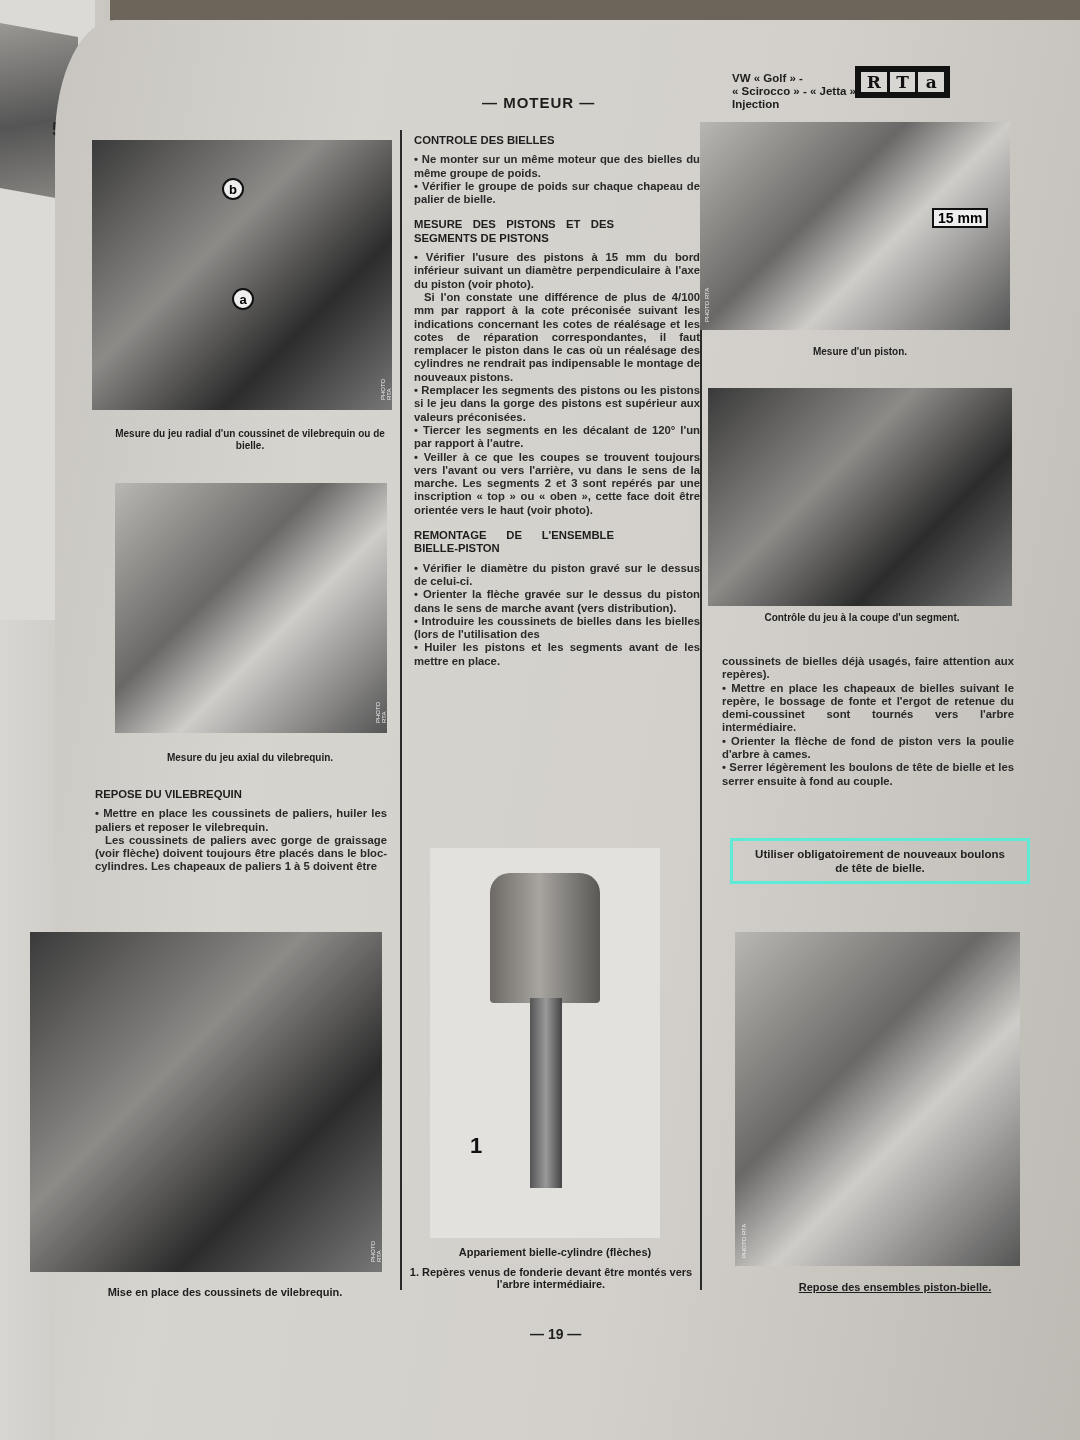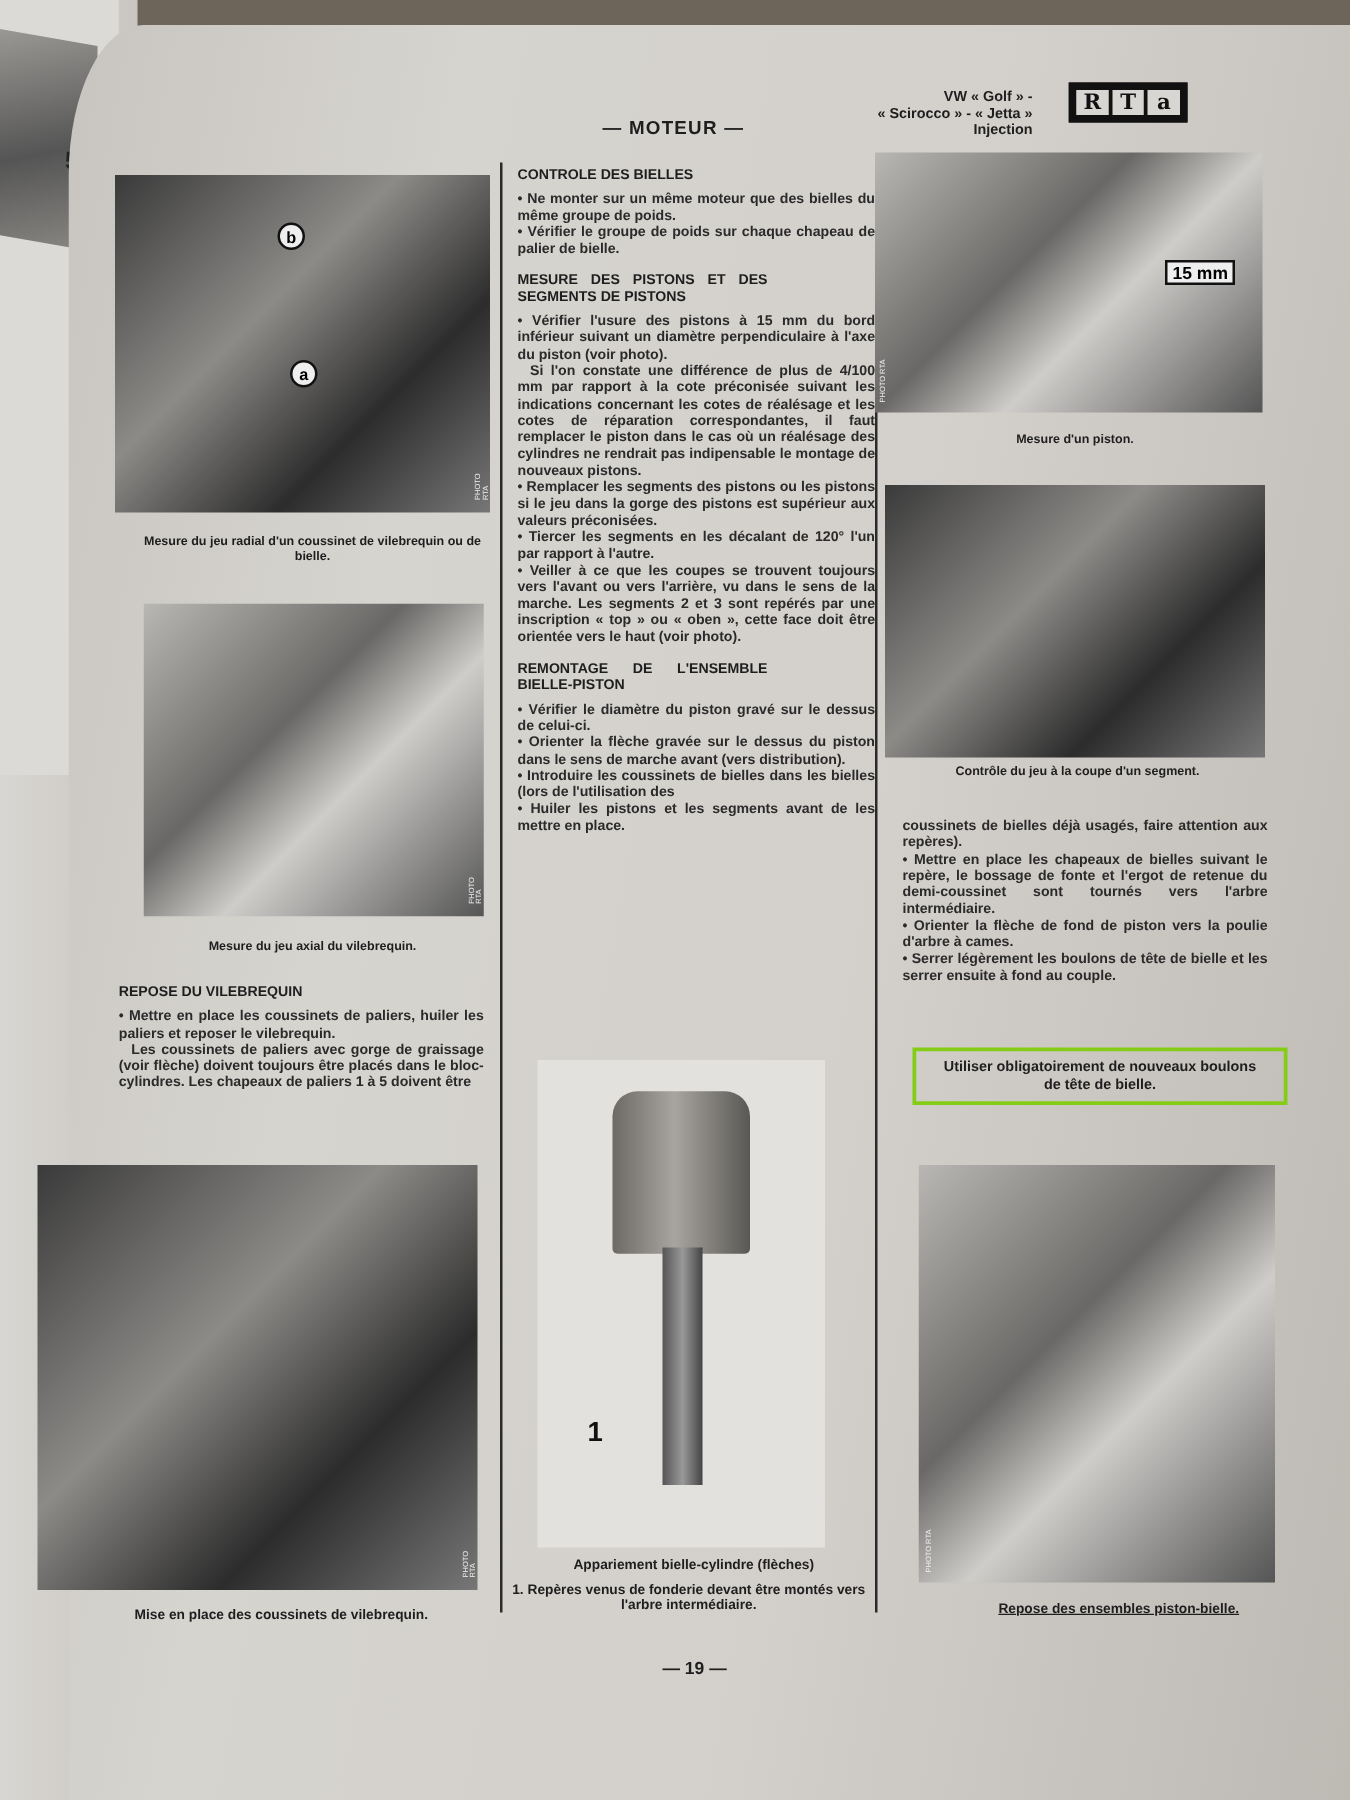--- a/index.html
+++ b/index.html
@@ -4,34 +4,34 @@
 <style>
   html,body{margin:0;padding:0;}
   body{width:1080px;height:1440px;overflow:hidden;background:#6e655a;font-family:"Liberation Sans",sans-serif;position:relative;}
   .bg-left{position:absolute;left:0;top:0;width:110px;height:1440px;background:linear-gradient(90deg,#d8d6d2,#c9c6c1);}
   .prev-page{position:absolute;left:0;top:0;width:95px;height:620px;background:#dcdad6;border-bottom-right-radius:40px;}
   .prev-photo{position:absolute;left:0;top:30px;width:78px;height:165px;background:linear-gradient(160deg,#9a9894,#555 55%,#8a8884);transform:skewY(10deg);}
   .prev-num{position:absolute;left:52px;top:118px;font-weight:bold;font-size:20px;color:#222;}
   .page{position:absolute;left:55px;top:20px;width:1030px;height:1430px;background:linear-gradient(100deg,#c8c5c0 0%,#d6d4cf 25%,#d3d0cb 60%,#bdb9b3 100%);border-top-left-radius:60px 120px;}
   .abs{position:absolute;}
   .hdr-title{left:482px;top:94px;font-weight:bold;font-size:15px;letter-spacing:1px;color:#1e1e1e;}
-  .vw{left:696px;top:72px;width:130px;text-align:right;font-weight:bold;font-size:11.5px;line-height:13px;color:#1e1e1e;}
+  .vw{left:732px;top:72px;width:130px;text-align:left;font-weight:bold;font-size:11.5px;line-height:13px;color:#1e1e1e;}
   .logo{left:855px;top:66px;width:95px;height:32px;border:3px solid #111;background:#111;display:flex;gap:3px;padding:3px;box-sizing:border-box;}
   .logo span{flex:1;background:#d8d6d2;color:#111;font-family:"DejaVu Serif",serif;font-weight:bold;font-size:17px;display:flex;align-items:center;justify-content:center;}
   .rule{background:#2a2a2a;width:2px;}
   .photo{background:linear-gradient(135deg,#3a3a3a,#8d8b88 40%,#2c2c2c 70%,#777 100%);}
   .photo.light{background:linear-gradient(135deg,#b9b7b3,#6a6866 40%,#cfcdca 60%,#555 100%);}
   .cap{font-weight:bold;font-size:10px;color:#1e1e1e;text-align:center;line-height:12px;}
   .col{font-weight:bold;font-size:11.3px;line-height:13.3px;color:#2a2a2a;text-align:justify;}
   .col h3{margin:0 0 6px 0;font-size:11.3px;color:#1e1e1e;}
   .col p{margin:0;}
   .col .sec{margin-bottom:12px;}
   .bul::before{content:"\2022\00a0";}
   .ind{text-indent:10px;}
-  .note{border:3px solid #84cc16;padding:6px 16px;font-weight:bold;font-size:11.5px;line-height:14px;text-align:center;color:#1e1e1e;}
+  .note{border:3px solid #5eead4;padding:6px 16px;font-weight:bold;font-size:11.5px;line-height:14px;text-align:center;color:#1e1e1e;}
   .photo-tag{position:absolute;font-size:6px;color:#eee;transform:rotate(-90deg);transform-origin:left top;}
   .callout{position:absolute;width:18px;height:18px;border:2px solid #111;border-radius:50%;background:#eee;font-weight:bold;font-size:13px;display:flex;align-items:center;justify-content:center;}
   .mm{position:absolute;background:#eee;border:2px solid #111;font-weight:bold;font-size:14px;padding:0 4px;}
   .pagenum{left:530px;top:1326px;font-weight:bold;font-size:14px;color:#1e1e1e;}
   .piston-box{left:430px;top:848px;width:230px;height:390px;background:#e3e1dd;}
   .piston-head{position:absolute;left:60px;top:25px;width:110px;height:130px;background:linear-gradient(90deg,#6d6a66,#a8a5a1 45%,#5a5854);border-radius:20px 20px 4px 4px;}
   .piston-rod{position:absolute;left:100px;top:150px;width:32px;height:190px;background:linear-gradient(90deg,#555,#999 50%,#444);}
   .num1{position:absolute;left:40px;top:285px;font-weight:bold;font-size:22px;color:#111;}
 </style>
 </head>

